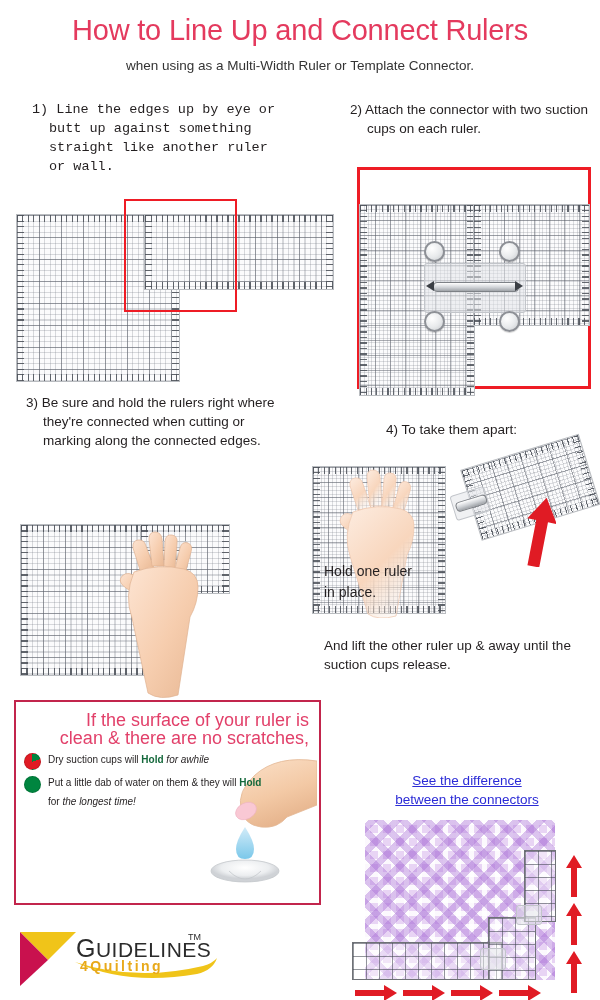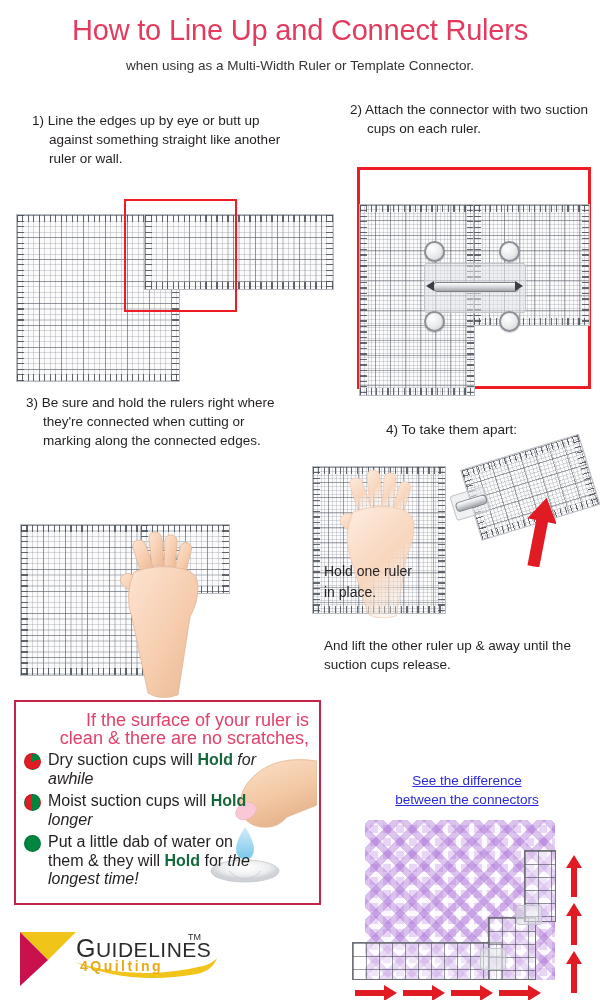--- a/index.html
+++ b/index.html
@@ -40,21 +40,21 @@
 
   
   .step-text {
     position: absolute;
     font-size: 13.5px;
     line-height: 19px;
     color: #231f20;
   }
   .hang { padding-left: 17px; text-indent: -17px; }
 
-  #step1-text { left: 32px; top: 111px; width: 240px; }
+  #step1-text { left: 32px; top: 100px; width: 240px; font-family: Liberation Mono, monospace; }
   #step2-text { left: 350px; top: 100px; width: 240px; text-align: left; }
   #step3-text { left: 26px; top: 393px; width: 250px; }
   #step4-text { left: 338px; top: 420px; width: 240px; margin-left: 48px; }
   #liftnote    { left: 324px; top: 636px; width: 270px; }
 
   
   .ruler {
     position: absolute;
     background: #fbfbfc;
     border: 1px solid #b9bcc0;
@@ -161,21 +161,21 @@
     margin: 9px 10px 2px 14px;
     font-size: 18px;
     line-height: 18px;
     color: #e2406a;
     text-align: right;
   }
   .tip-row {
     display: flex;
     align-items: flex-start;
     margin: 4px 0 0 8px;
-    font-size: 16px;
+    font-size: 10px;
     line-height: 18.5px;
     position: relative;
     z-index: 2;
   }
   .tip-dot {
     flex: 0 0 auto;
     width: 15px; height: 15px;
     border-radius: 50%;
     margin: 2px 7px 0 0;
     border: 1px solid rgba(0,0,0,.12);
@@ -391,24 +391,20 @@
     <div id="tips-heading">
       <div>If the surface of your ruler is</div>
       <div>clean &amp; there are no scratches,</div>
     </div>
 
     <div class="tip-row">
       <span class="tip-dot dot-mostly-red"></span>
       <span class="tip-text"><span>Dry suction cups will </span><span class="hold">Hold</span><span class="ital"> for awhile</span></span>
     </div>
 
-    <div class="tip-row">
-      <span class="tip-dot dot-half"></span>
-      <span class="tip-text"><span>Moist suction cups will </span><span class="hold">Hold</span><span class="ital"> longer</span></span>
-    </div>
 
     <div class="tip-row">
       <span class="tip-dot dot-green"></span>
       <span class="tip-text"><span>Put a little dab of water on them &amp; they will </span><span class="hold">Hold</span><span> for </span><span class="ital">the longest time!</span></span>
     </div>
 
     <div id="drop-scene">
       <svg width="118" height="150" viewBox="0 0 118 150">
         <defs>
           <linearGradient id="skf" x1="0" y1="0" x2="0.4" y2="1">

